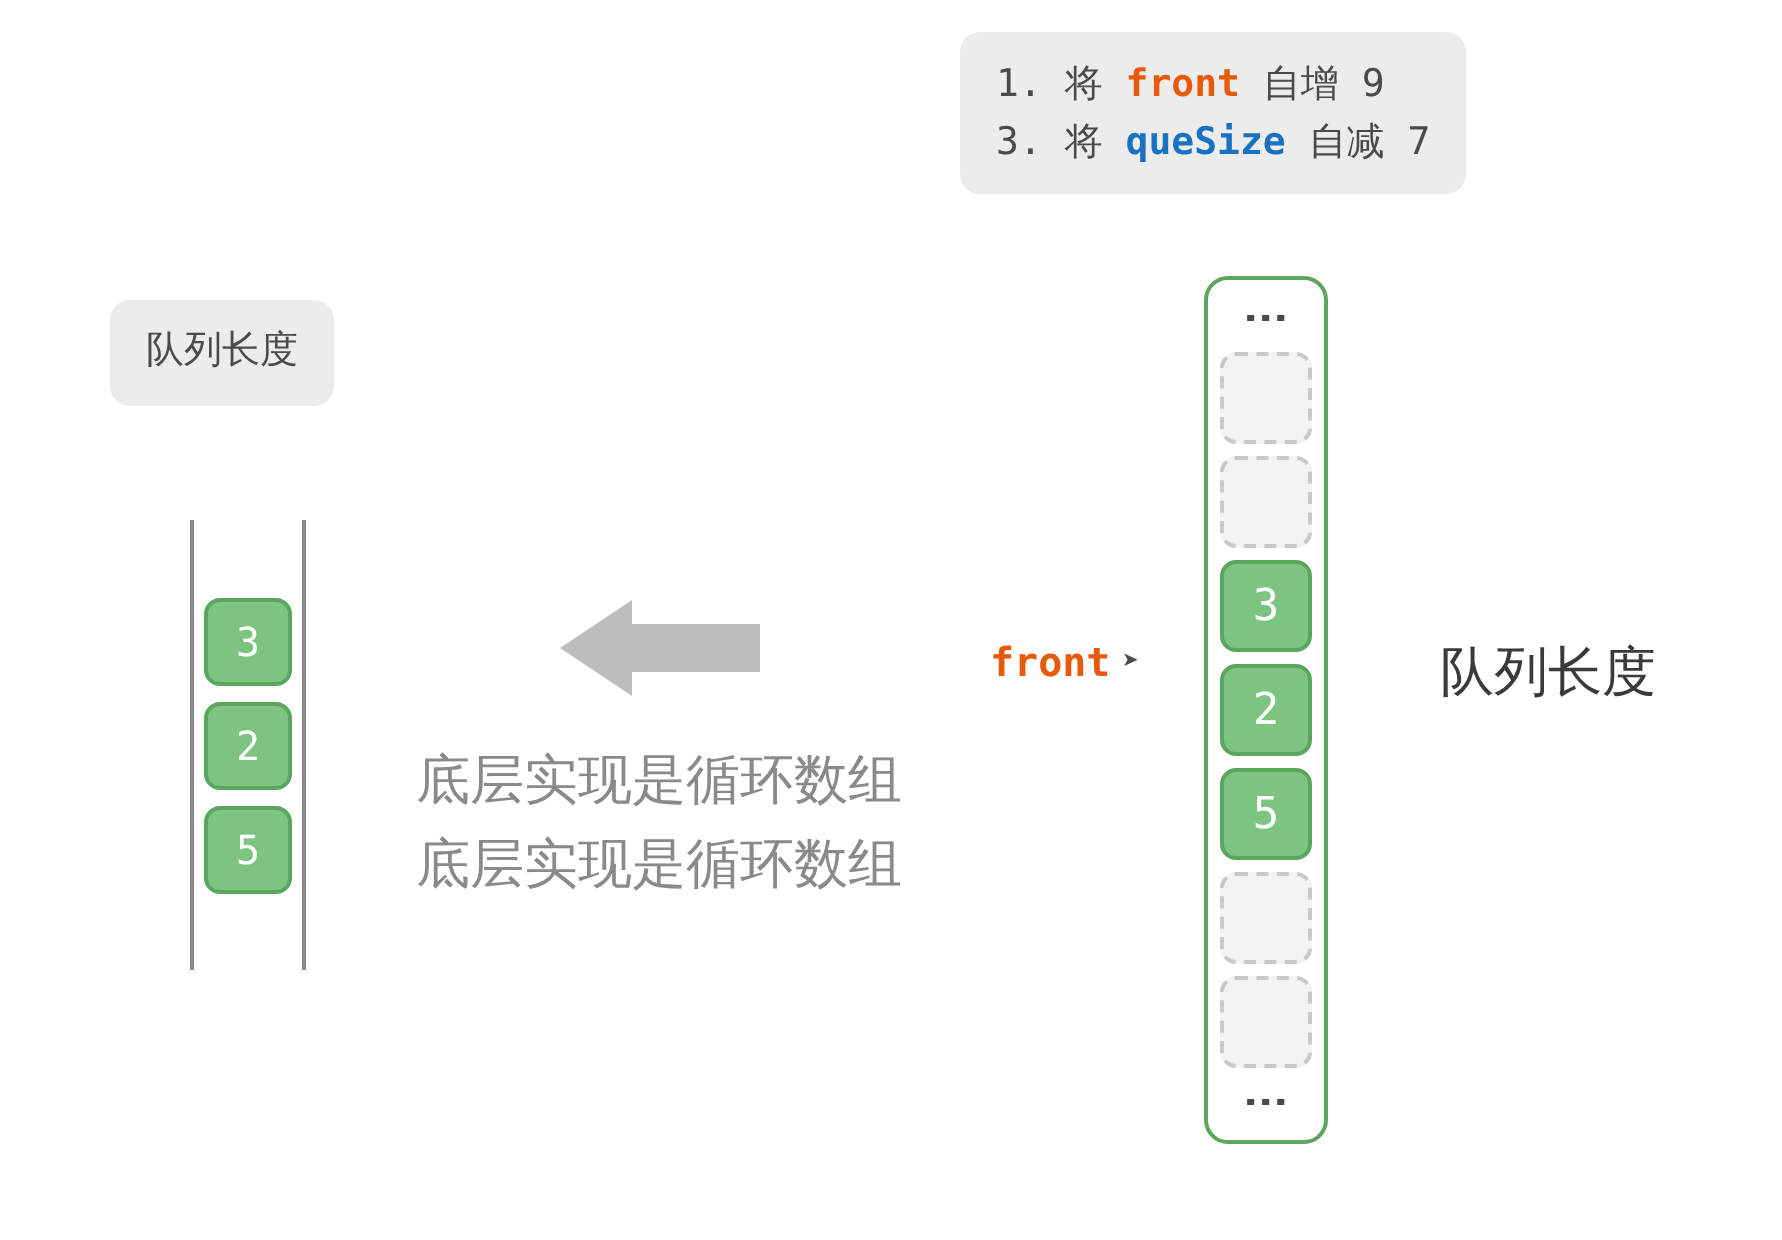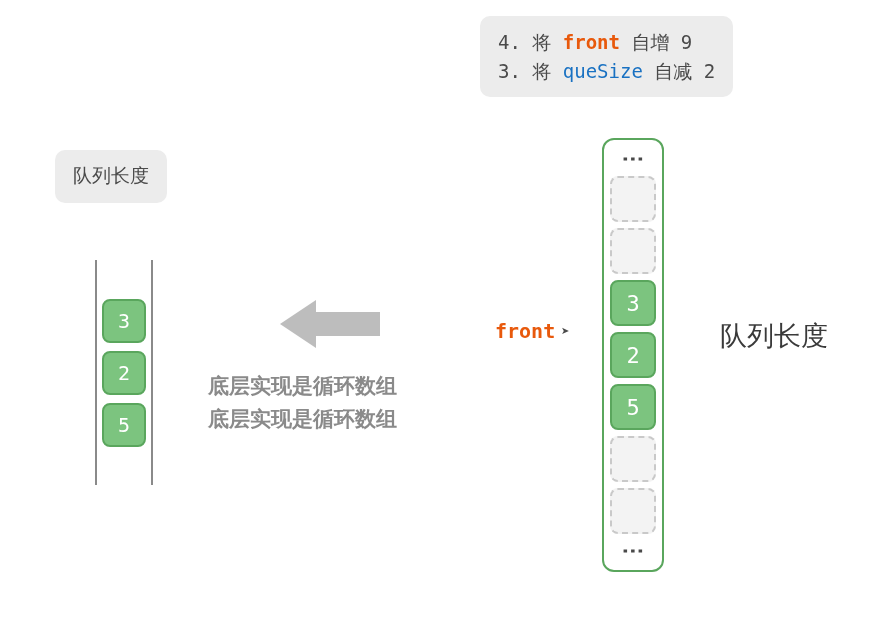--- a/index.html
+++ b/index.html
@@ -16,21 +16,21 @@
     background: #ececec;
     border-radius: 10px;
     padding: 12px 18px;
     color: #4a4a4a;
     font-size: 19px;
     line-height: 1.5;
     display: inline-block;
   }
   .chip .row { white-space: nowrap; }
   .kw-front { color: #e8590c; font-weight: 700; text-align: center; }
-  .kw-size  { color: #1971c2; font-weight: 400; }
+  .kw-size  { color: #1971c2; font-weight: 700; }
 
   
   #top-chip { position: absolute; left: 480px; top: 16px; }
 
   
   #pop-chip { position: absolute; left: 55px; top: 150px; }
 
   
   #left-deque {
     position: absolute;
@@ -65,24 +65,24 @@
     left: 280px;
     top: 296px;
   }
 
   
   #caption {
     position:absolute;
     left: 208px;
     top: 370px;
     color:#8a8a8a;
-    font-size: 21px;
+    font-size: 27px;
     line-height: 1.55;
     text-align: left;
-    font-weight: 700;
+    font-weight: 400;
   }
 
   
   #circ-array {
     position:absolute;
     left: 602px;
     top: 138px;
     border: 2px solid #5aa65d;
     border-radius: 12px;
     padding: 8px 6px;
@@ -136,24 +136,24 @@
     font-size:27px;
     color:#3a3a3a;
     line-height:1.55;
   }
 </style>
 </head>
 <body>
 
 <div id="top-chip" class="chip mono">
   <div class="row">
-    <span>4. 将 </span><span class="kw-front">front</span><span> 自增 9</span>
+    <span>1. 将 </span><span class="kw-front">front</span><span> 自增 9</span>
   </div>
   <div class="row">
-    <span>3. 将 </span><span class="kw-size">queSize</span><span> 自减 2</span>
+    <span>3. 将 </span><span class="kw-size">queSize</span><span> 自减 7</span>
   </div>
 </div>
 
 <div id="pop-chip" class="chip">
   <div>队列长度</div>
 </div>
 
 <div id="left-deque">
   <div class="small-cell">3</div>
   <div class="small-cell">2</div>

